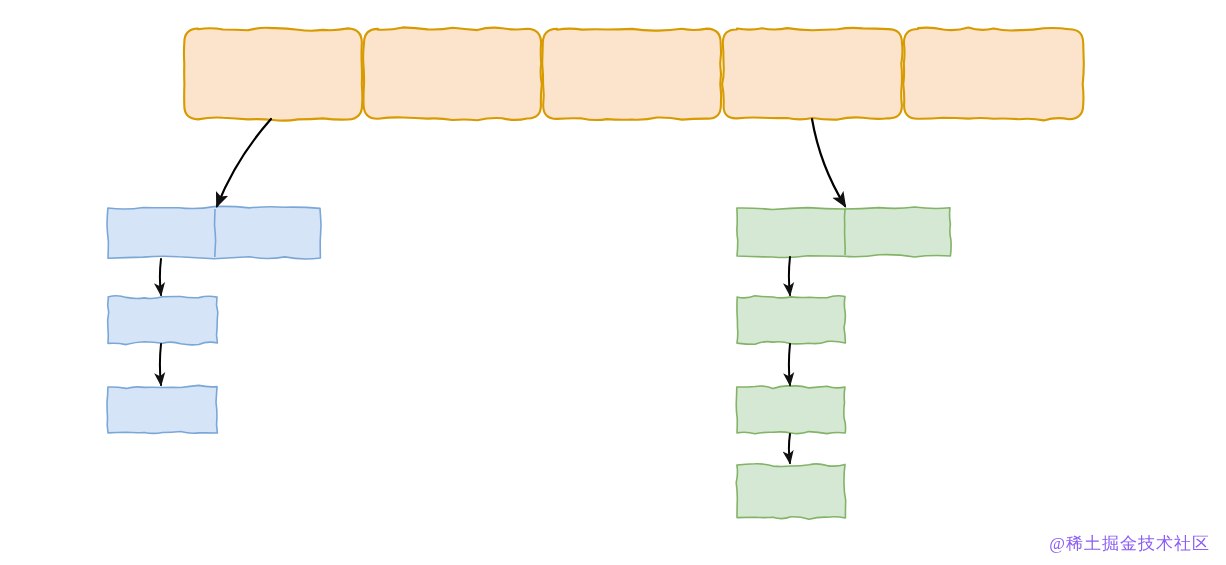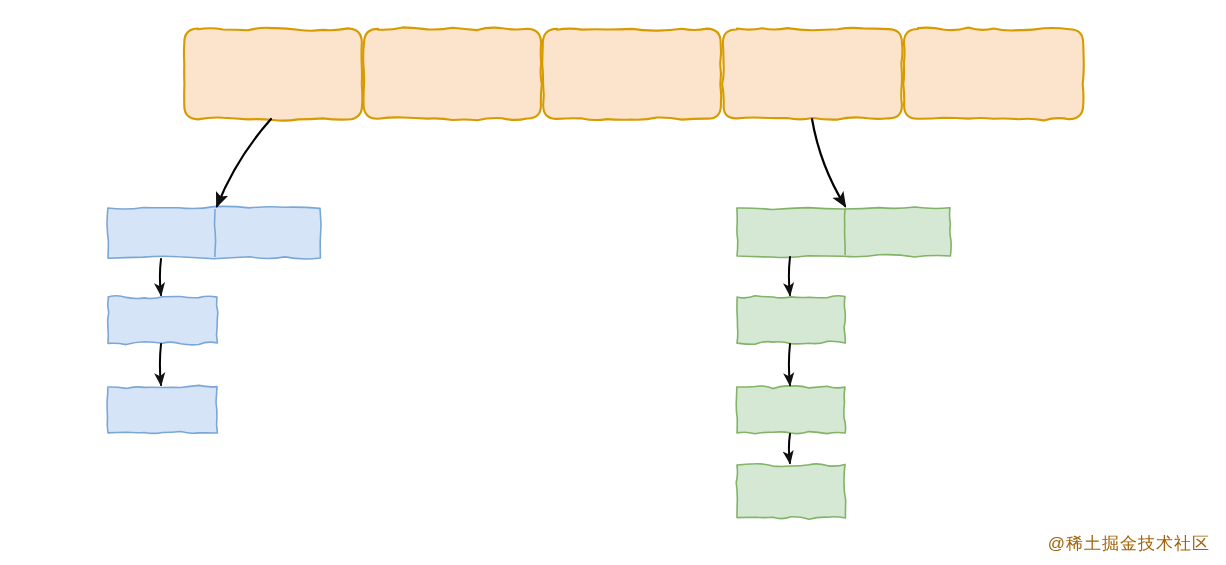--- a/index.html
+++ b/index.html
@@ -34,23 +34,23 @@
     position: absolute;
     color: #1111cc;
     font-size: 19px;
     font-family: "Liberation Sans", sans-serif;
     white-space: nowrap;
   }
   .watermark {
     position: absolute;
     right: 16px;
     bottom: 10px;
-    color: #a16207;
+    color: #8b5cf6;
     font-size: 17px;
-    font-family: Liberation Sans, sans-serif;
+    font-family: Liberation Serif, serif;
     letter-spacing: 1px;
     white-space: nowrap;
   }
 </style>
 </head>
 <body>
 
 <svg id="canvas" viewBox="0 0 1226 565" xmlns="http://www.w3.org/2000/svg">
   <defs>
     <marker id="arrowhead" markerWidth="9" markerHeight="9" refX="6.2" refY="3.2" orient="auto" markerUnits="strokeWidth">

